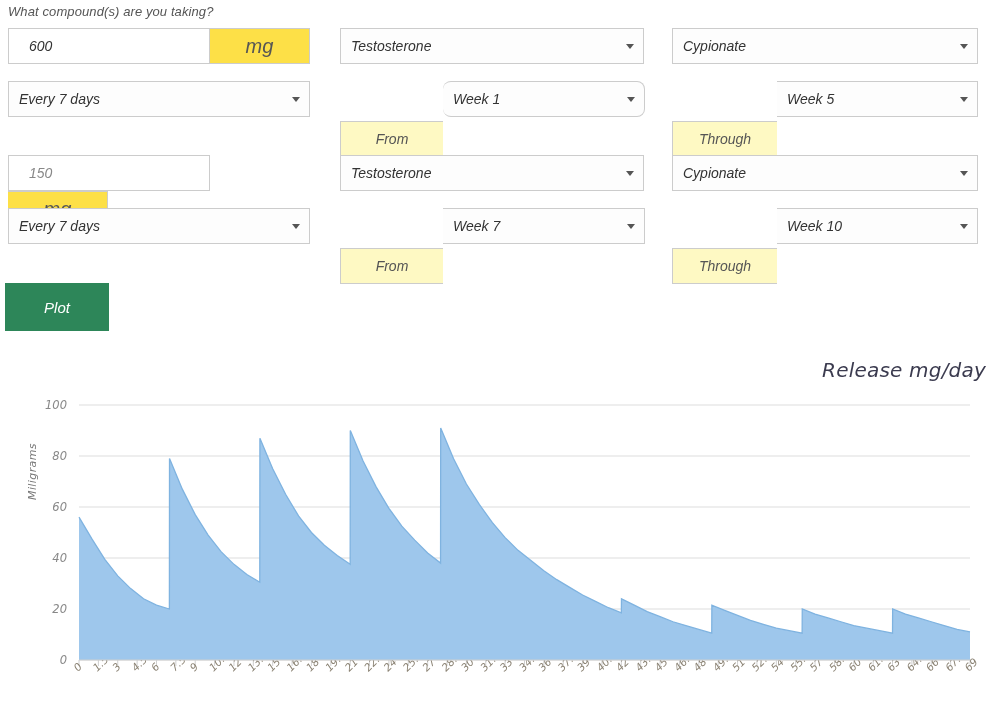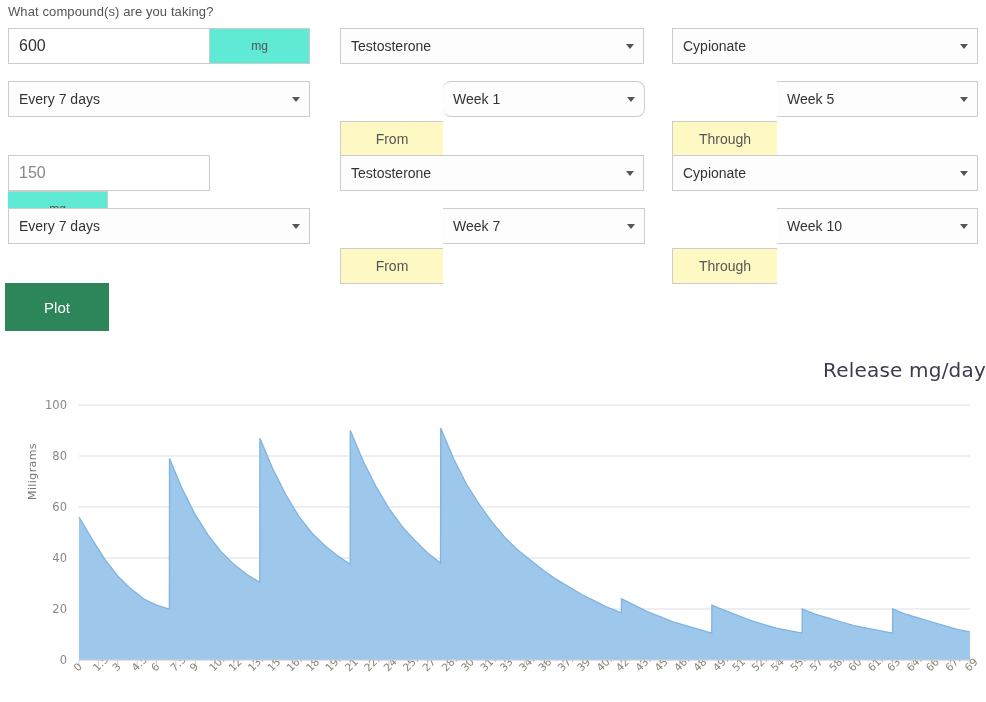--- a/index.html
+++ b/index.html
@@ -3,50 +3,50 @@
 <meta charset="utf-8">
 <style>
   * { box-sizing: border-box; }
   html, body {
     margin: 0; padding: 0;
     width: 986px; height: 702px;
     background: #ffffff;
     font-family: "Liberation Sans", sans-serif;
     overflow: hidden;
   }
-  .page { position: relative; width: 986px; height: 687px; }
+  .page { position: relative; width: 986px; height: 687px; font-style: italic; }
 
   
   .form-label {
     position: absolute; left: 8px; top: 4px;
     font-size: 13px; color: #555; letter-spacing: .1px;
   }
 
   .row { position: absolute; display: flex; align-items: stretch; }
 
   .ctrl {
     height: 36px;
     border: 1px solid #ccc;
     background: #fff;
-    font-size: 16px;
+    font-size: 14px;
     color: #333;
     display: flex;
     align-items: center;
-    padding: 0 10px;
+    padding: 0 20px;
     font-family: "Liberation Sans", sans-serif;
   }
   .ctrl.input-text { color: #333; }
   .ctrl.input-muted { color: #888; }
   .addon {
     height: 36px;
     border: 1px solid #ccc;
     border-left: none;
-    background: #5eead4;
+    background: #fde047;
     color: #555;
-    font-size: 12px;
+    font-size: 20px;
     display: flex; align-items: center; justify-content: center;
     min-width: 100px;
   }
   .addon-left {
     height: 36px;
     border: 1px solid #ccc;
     border-right: none;
     background: #fef9c3;
     color: #555;
     font-size: 14px;

